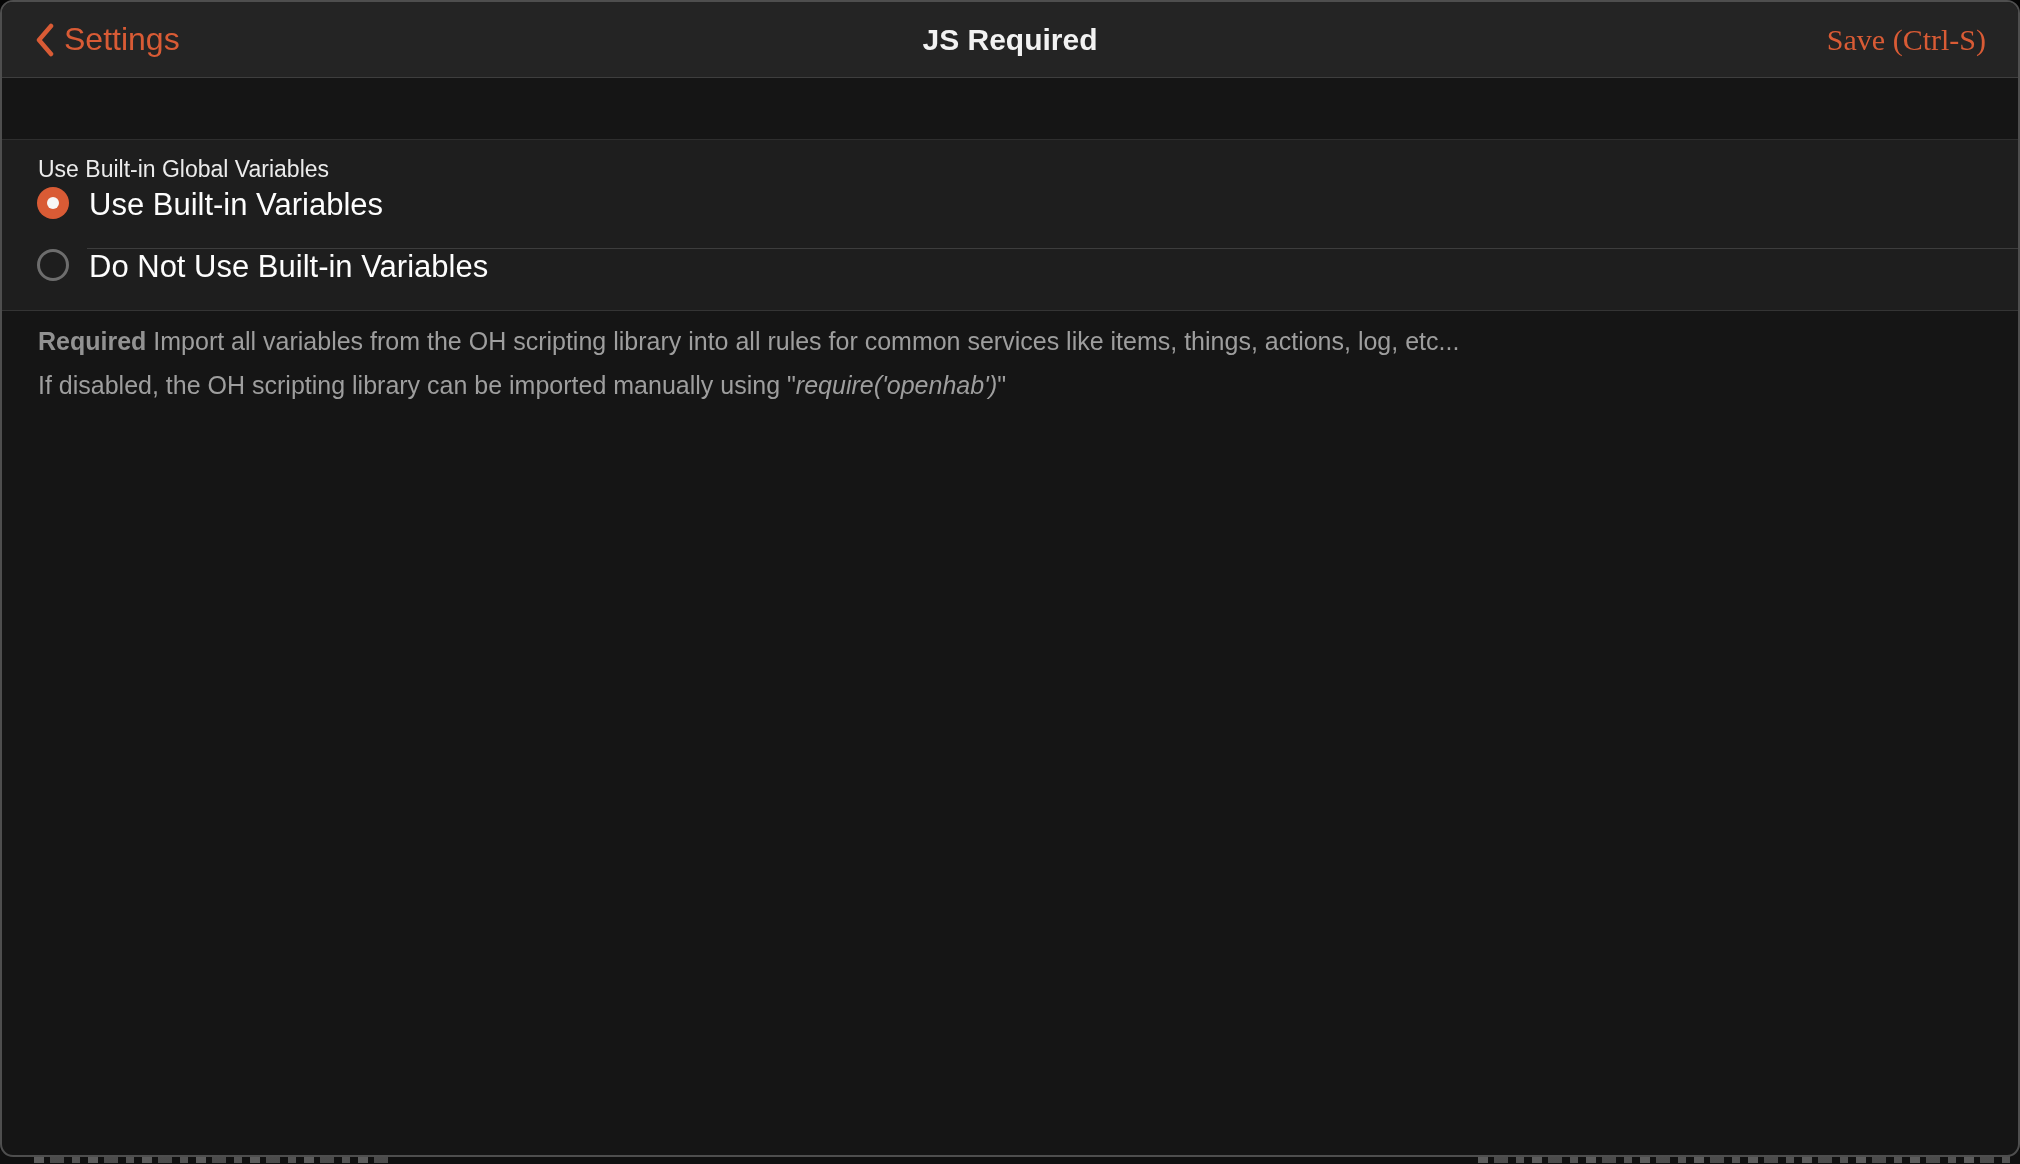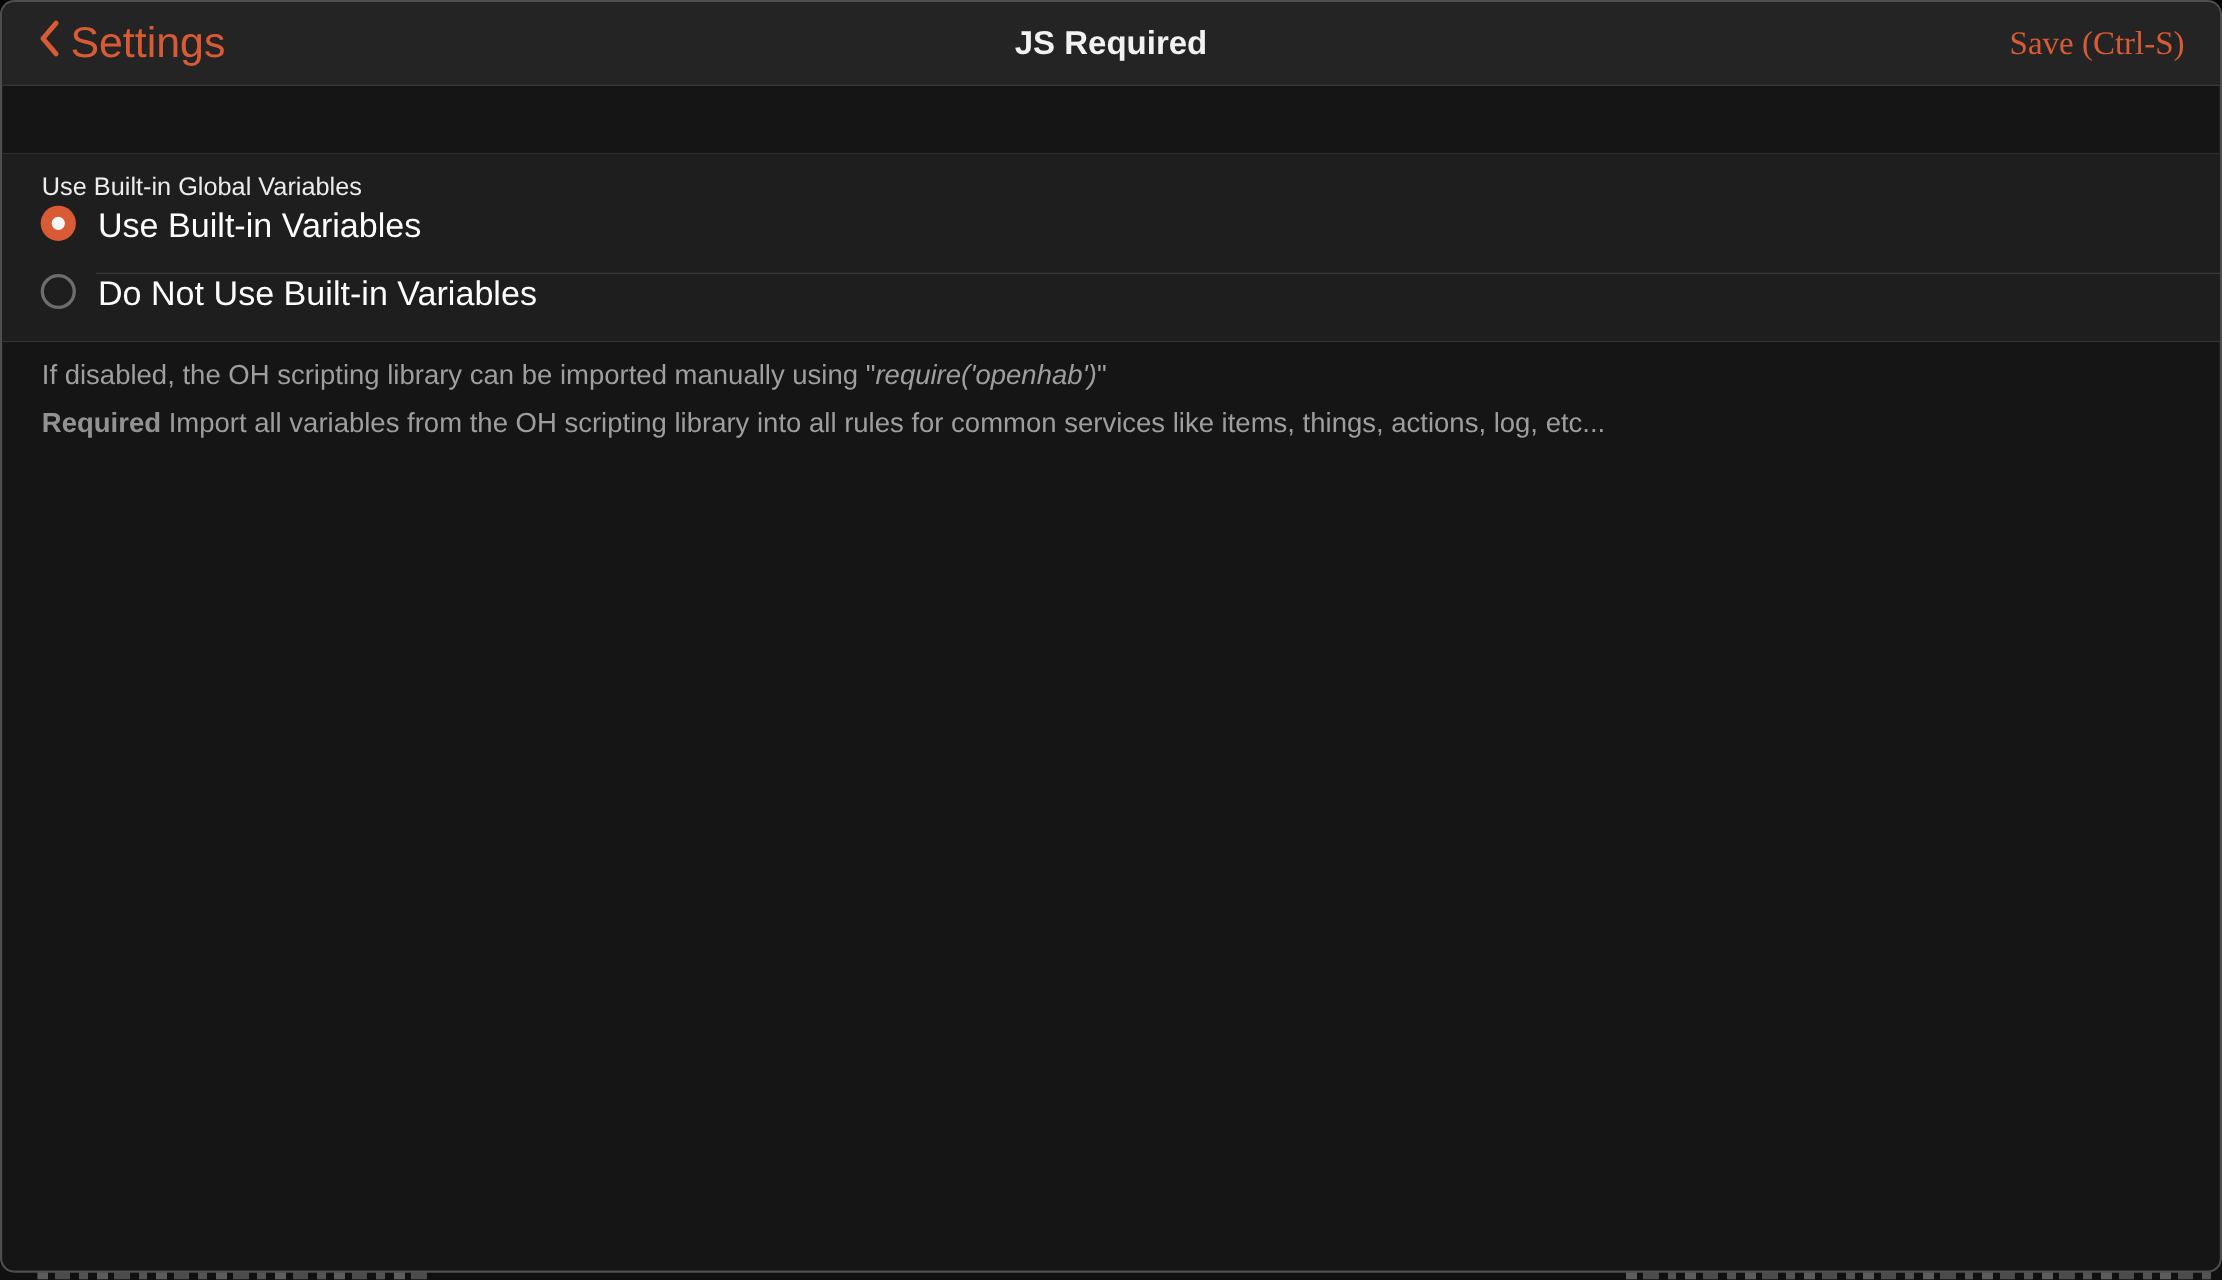--- a/index.html
+++ b/index.html
@@ -52,25 +52,25 @@
   .navbar {
     position: relative;
     height: 75px;
     background: #242424;
     border-bottom: 1px solid #3e3e3e;
     display: flex;
     align-items: center;
   }
   .back-link {
     display: flex;
-    align-items: flex-start;
+    align-items: center;
     gap: 9px;
     margin-left: 32px;
     color: var(--accent);
-    font-size: 39px;
+    font-size: 32px;
     cursor: pointer;
     z-index: 2;
   }
   .back-link svg { display: block; }
   .navbar-title {
     position: absolute;
     left: 0; right: 0;
     text-align: center;
     color: #f2f2f2;
     font-size: 30px;
@@ -184,18 +184,18 @@
 
       <div class="row-divider"></div>
 
       <div class="radio-row">
         <span class="radio"></span>
         <span class="radio-label">Do Not Use Built-in Variables</span>
       </div>
     </div>
 
     <div class="description">
+      <p><b>Required</b><span> Import all variables from the OH scripting library into all rules for common services like items, things, actions, log, etc...</span></p>
       <p><span>If disabled, the OH scripting library can be imported manually using "</span><em>require('openhab')</em><span>"</span></p>
-      <p><b>Required</b><span> Import all variables from the OH scripting library into all rules for common services like items, things, actions, log, etc...</span></p>
     </div>
 
   </div>
 </div>
 
 </body></html>

